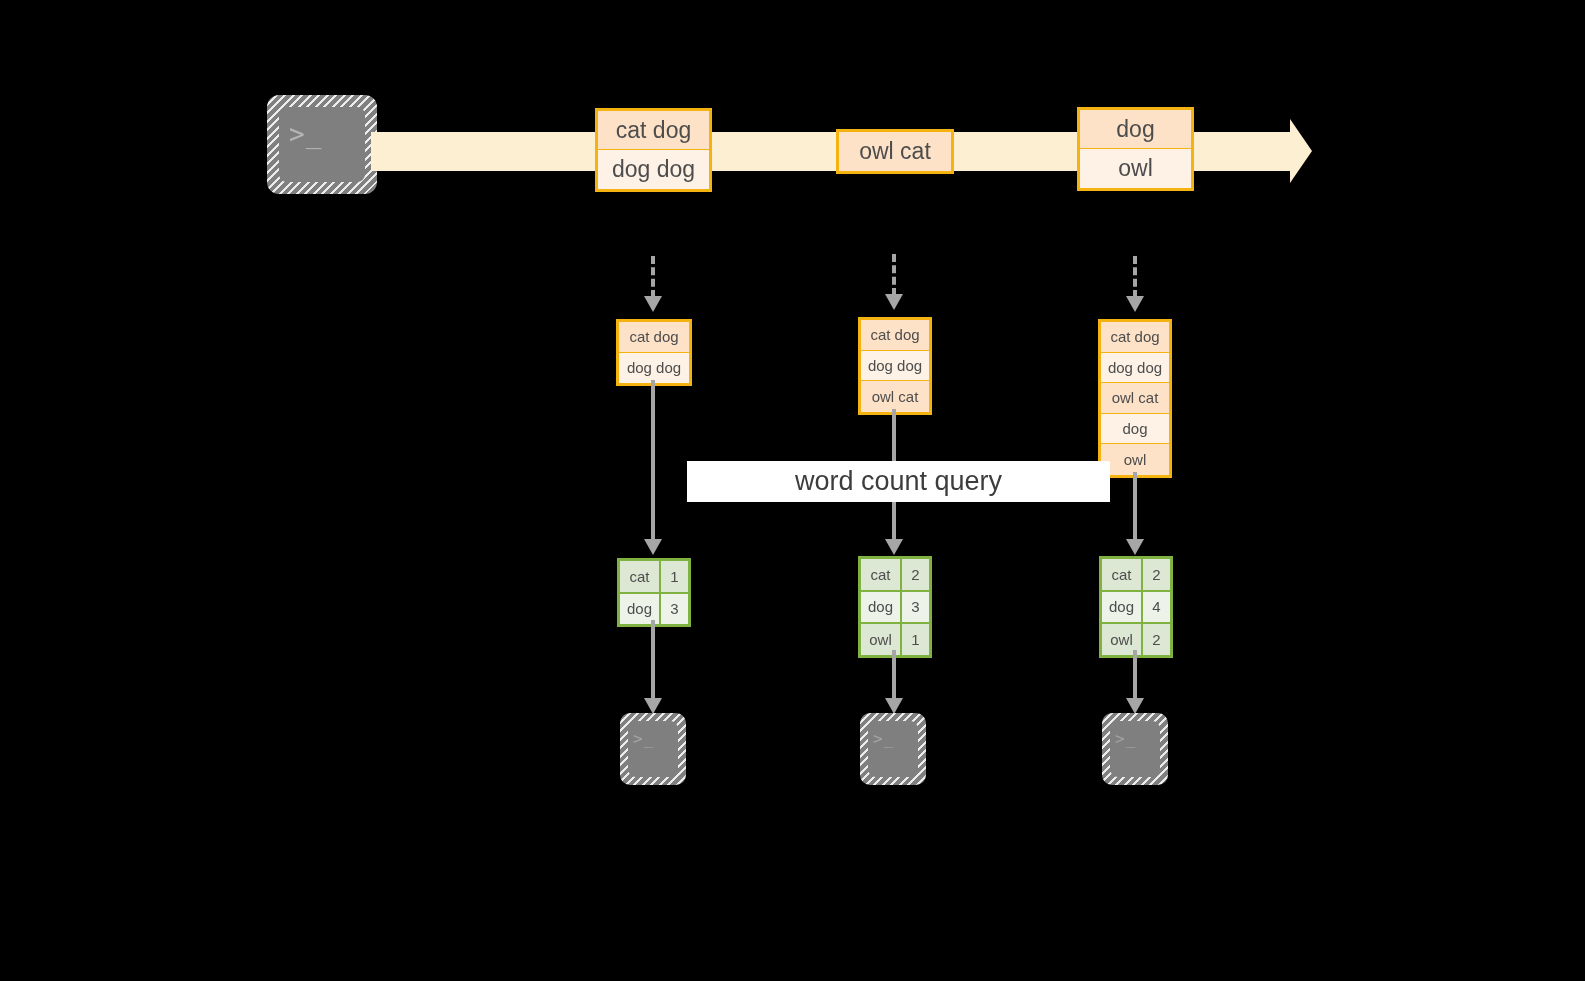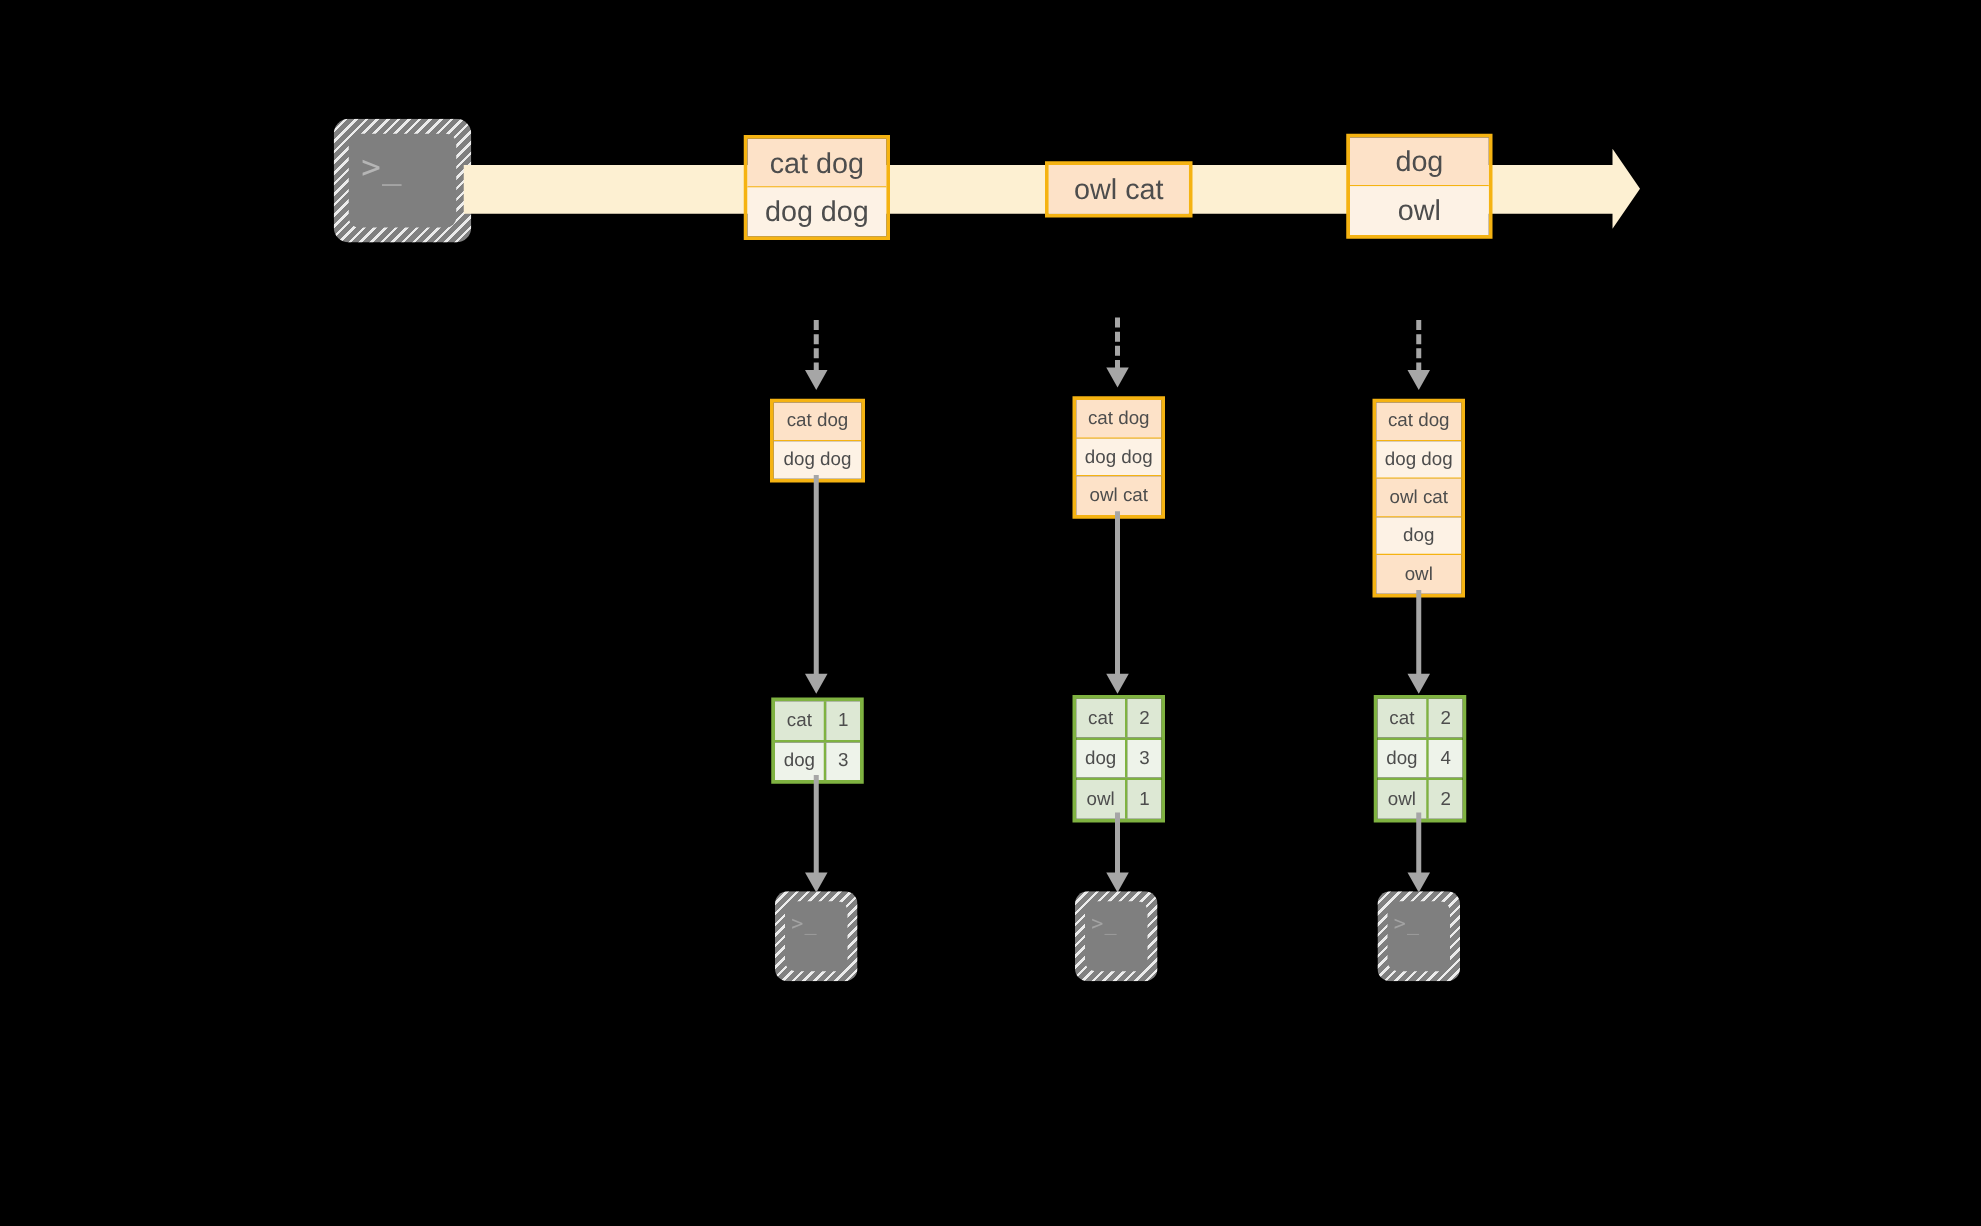--- a/index.html
+++ b/index.html
@@ -248,20 +248,21 @@
   </div>
   <div class="conn" style="left:892px; top:409px; height:146px;">
     <div class="line" style="height:132px;"></div>
     <div class="head" style="top:130px;"></div>
   </div>
   <div class="conn" style="left:1133px; top:472px; height:83px;">
     <div class="line" style="height:69px;"></div>
     <div class="head" style="top:67px;"></div>
   </div>
 
+  <div class="query-label">word count query</div>
 
   <div class="res-table" id="result-1">
     <div class="res-row shade-a">
       <div class="res-word">cat</div>
       <div class="res-count">1</div>
     </div>
     <div class="res-row shade-b">
       <div class="res-word">dog</div>
       <div class="res-count">3</div>
     </div>

